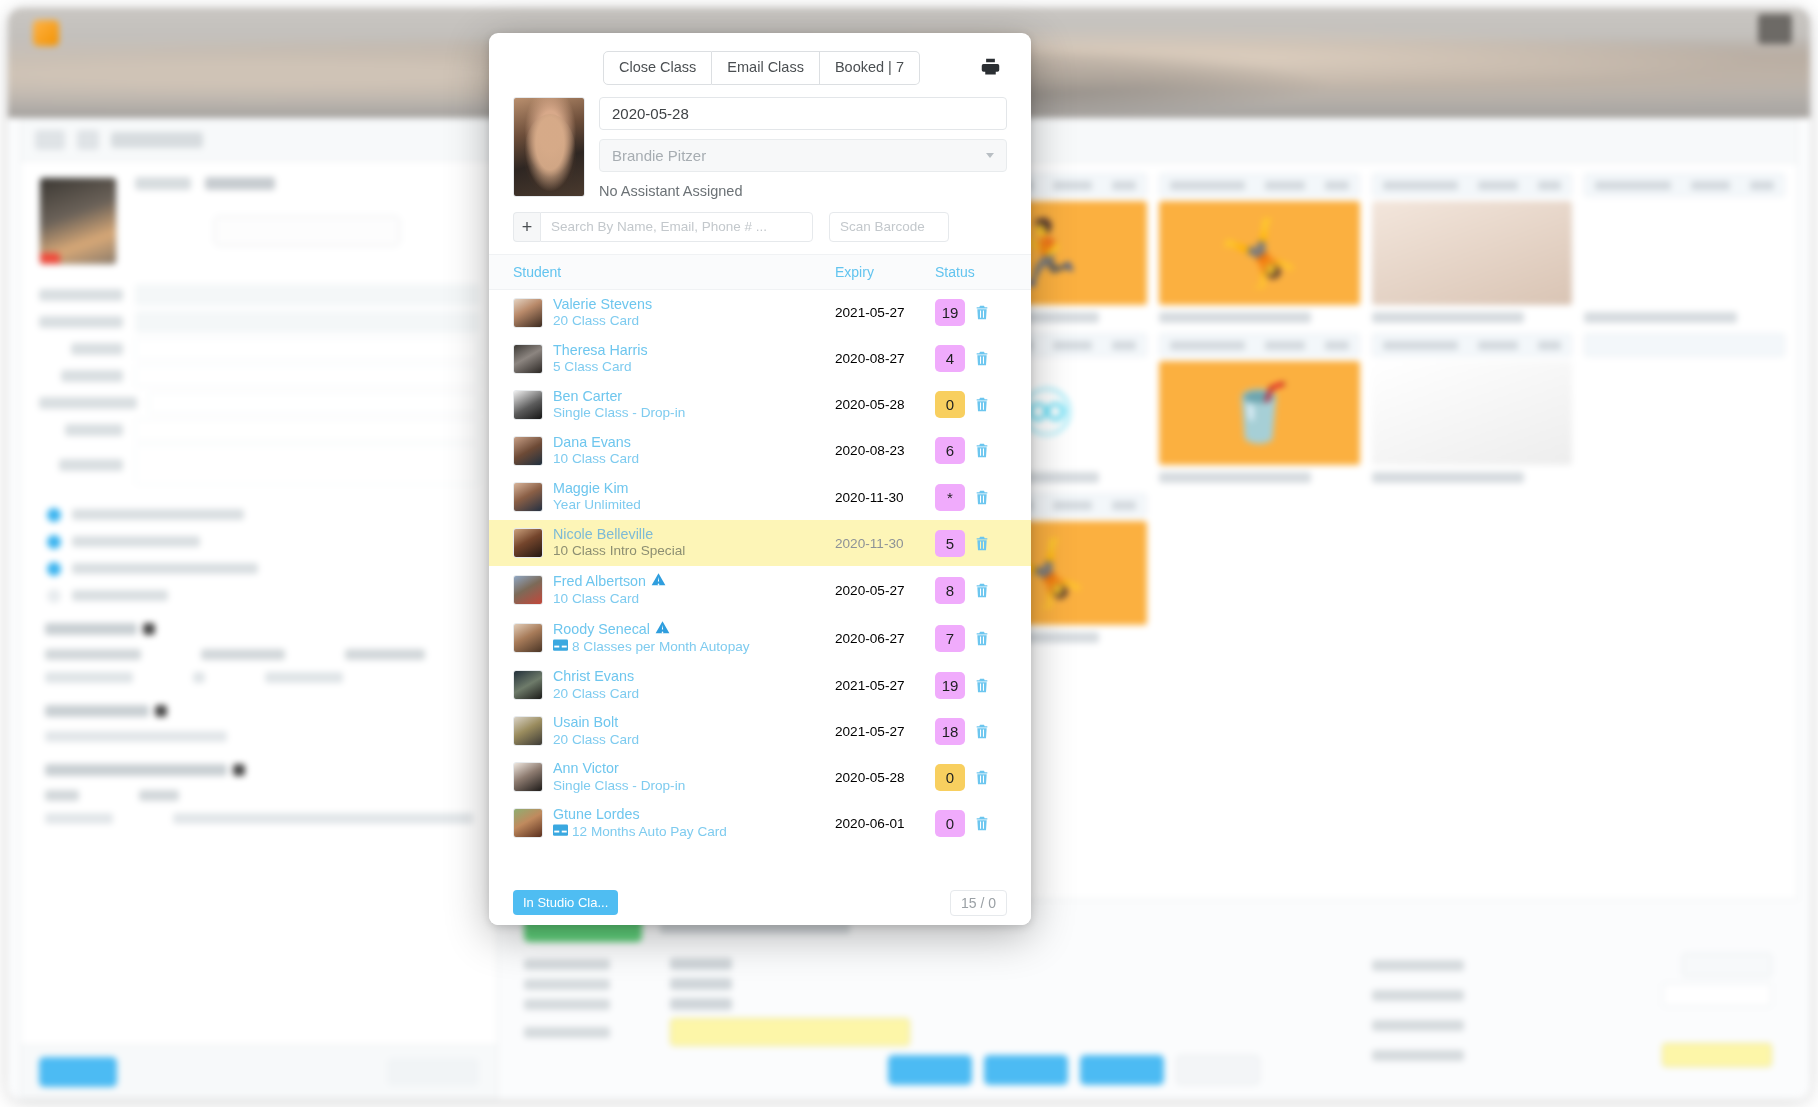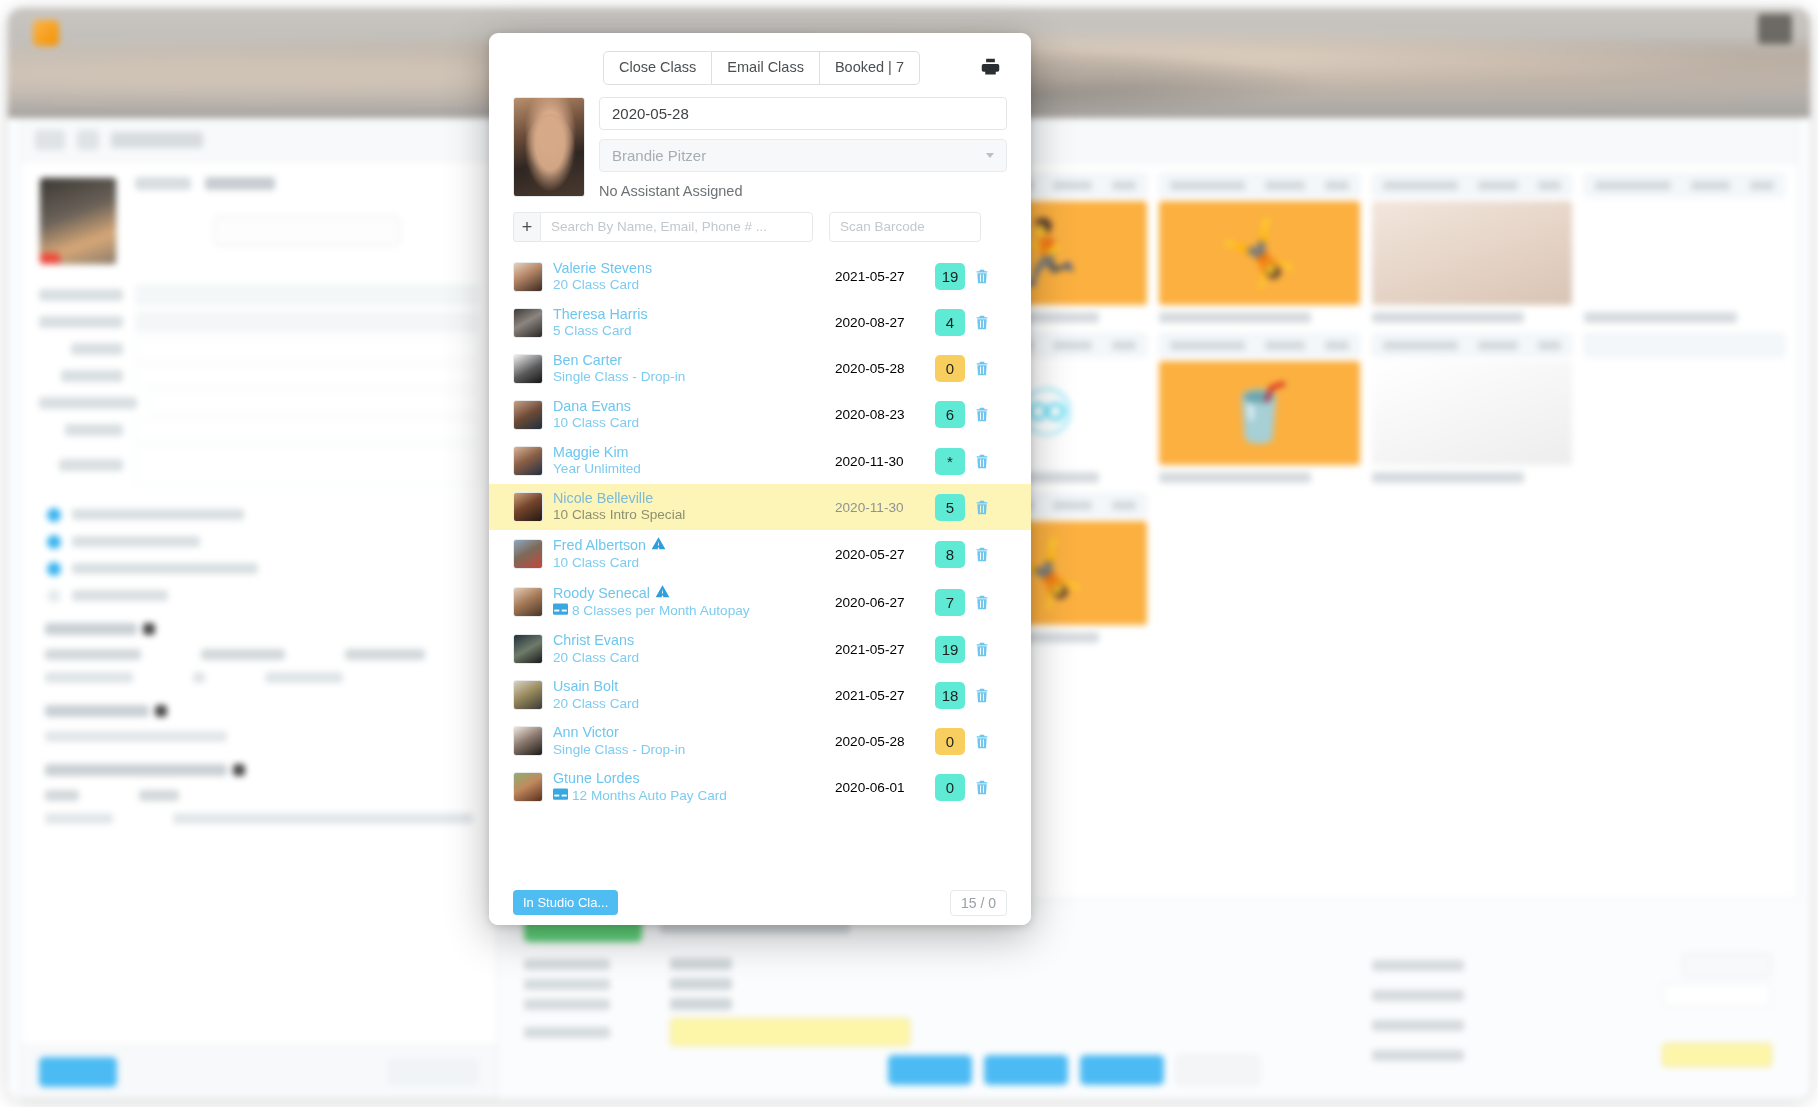--- a/index.html
+++ b/index.html
@@ -248,21 +248,21 @@
     border-radius: 4px 0 0 4px; background: #f6f7f8;
     display: flex; align-items: center; justify-content: center;
     font-size: 18px; color: #4a4e51; cursor: pointer; line-height: 1;
   }
   .sgrp input {
     flex: 1; height: 30px; border: 1px solid #e6e9ec; border-radius: 0 4px 4px 0;
     padding: 0 10px; font-size: 13.5px; font-family: "Liberation Sans", sans-serif;
     color: #4a4e51; outline: none; background: #fff;
   }
   .barcode {
-    width: 152px; height: 30px; border: 1px solid #e6e9ec; border-radius: 4px;
+    width: 120px; height: 30px; border: 1px solid #e6e9ec; border-radius: 4px;
     padding: 0 10px; font-size: 13.5px; font-family: "Liberation Sans", sans-serif;
     color: #ec4899; outline: none; background: #fff;
   }
   .sgrp input::placeholder, .barcode::placeholder { color: #c3c8cc; }
 
   .tbl-head {
     display: flex; align-items: center;
     padding: 9px 24px; background: #fafbfc;
     border-top: 1px solid #f0f2f4; border-bottom: 1px solid #f0f2f4;
     font-size: 14px; color: #63c4ef; flex: none;
@@ -299,21 +299,21 @@
 
   .exp { width: 100px; font-size: 13.6px; color: #000000; }
   .row.hl .exp { color: #8d9297; }
 
   .stat { width: 72px; display: flex; align-items: center; gap: 9px; }
   .badge {
     width: 30px; height: 27px; border-radius: 5px;
     display: flex; align-items: center; justify-content: center;
     font-size: 15px; color: #1d1f20; font-family: "Liberation Sans", sans-serif;
   }
-  .badge.green { background: #5eead4; }
+  .badge.green { background: #f0abfc; }
   .badge.yellow { background: #f8cf5f; }
   .trash { cursor: pointer; line-height: 0; }
 
   .m-foot {
     flex: none; height: 46px;
     display: flex; align-items: center; justify-content: space-between;
     padding: 0 24px; background: #ffffff;
     border-top: 1px solid #ffffff;
     position: relative; z-index: 3;
   }
@@ -698,20 +698,25 @@
     </div>
 
     <div class="m-search">
       <div class="sgrp">
         <div class="plus">+</div>
         <input type="text" placeholder="Search By Name, Email, Phone # ..." style="">
       </div>
       <input type="text" class="barcode" placeholder="Scan Barcode" style="">
     </div>
 
+    <div class="tbl-head">
+      <div class="c-student">Student</div>
+      <div class="c-expiry">Expiry</div>
+      <div class="c-status">Status</div>
+    </div>
 
     <div class="tbl-body" id="roster">
         <div class="row">
           <div class="avatar" style="background:linear-gradient(150deg,#e4d3c2 0%,#b98a6a 40%,#3b2a20 100%)"></div>
           <div class="stu">
             <div class="n">
               <span>Valerie Stevens</span>
             </div>
             <div class="p">
               <span>20 Class Card</span>

